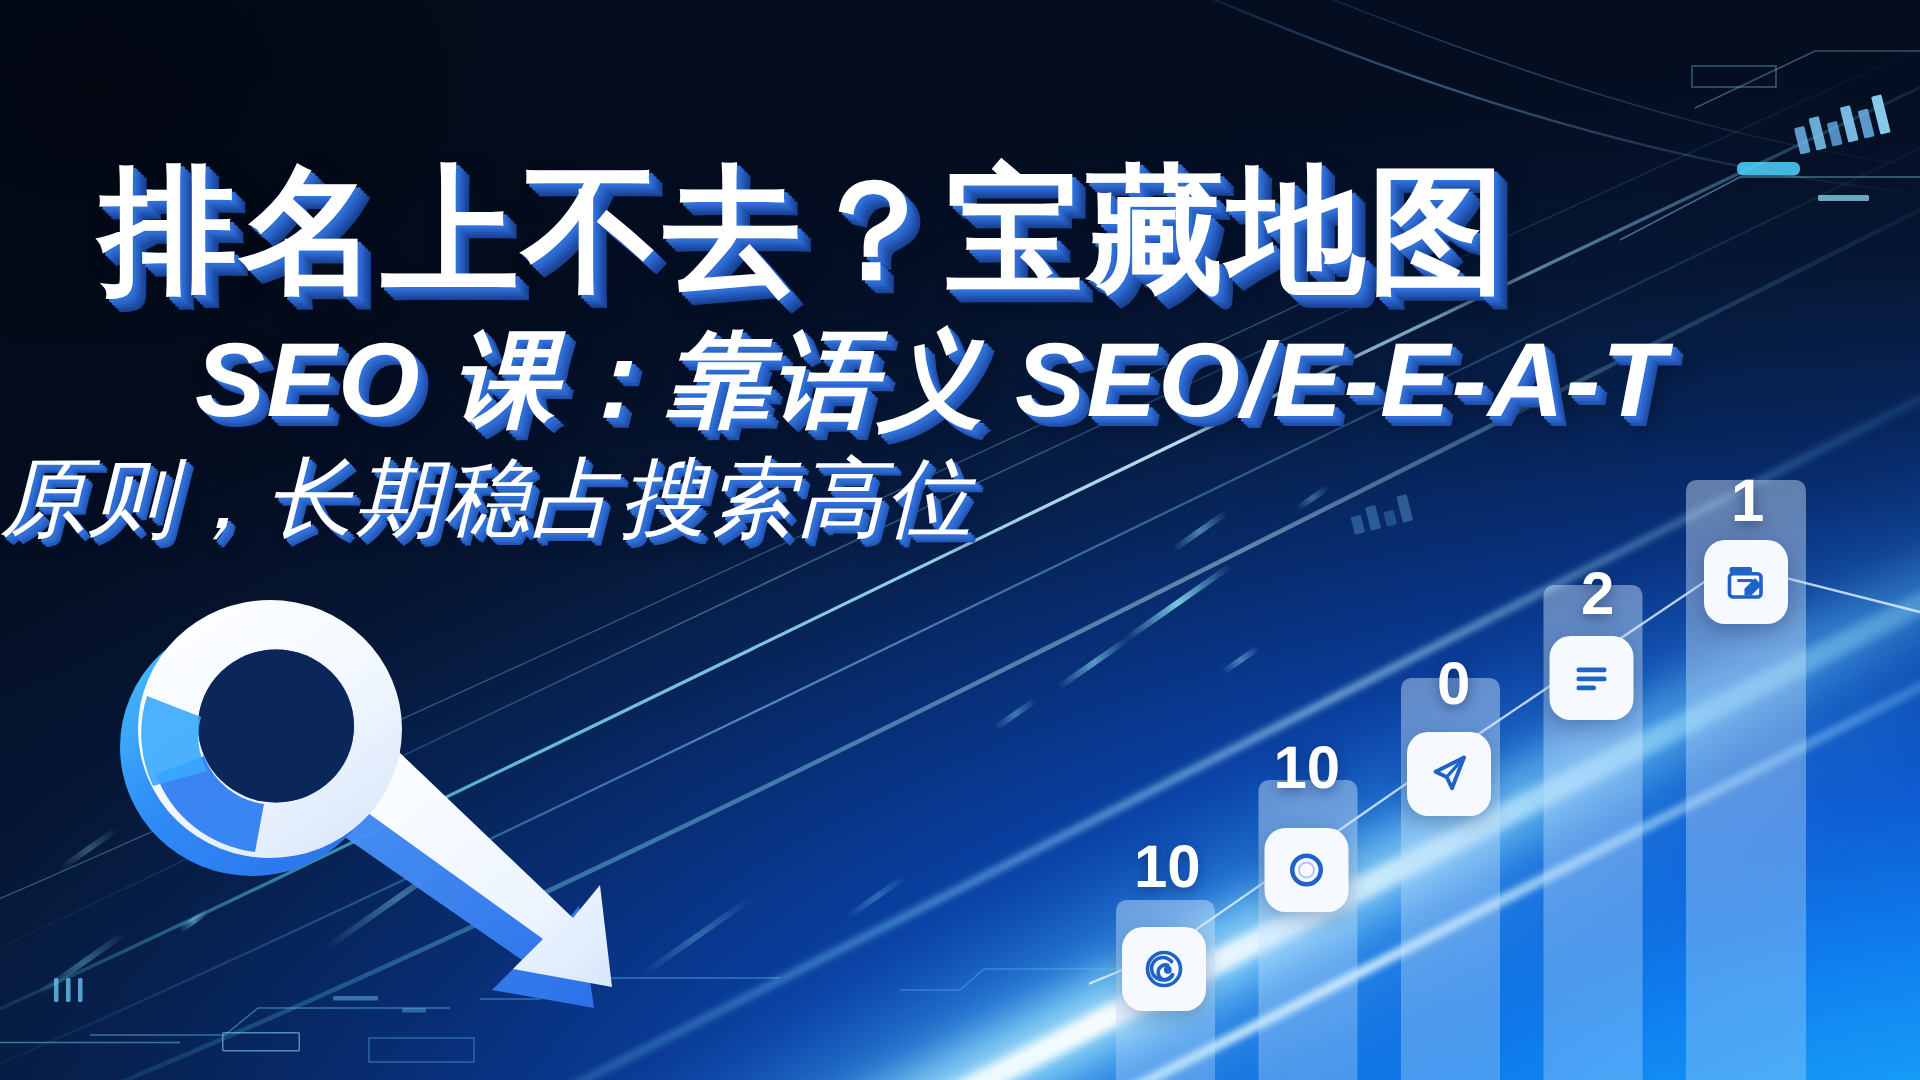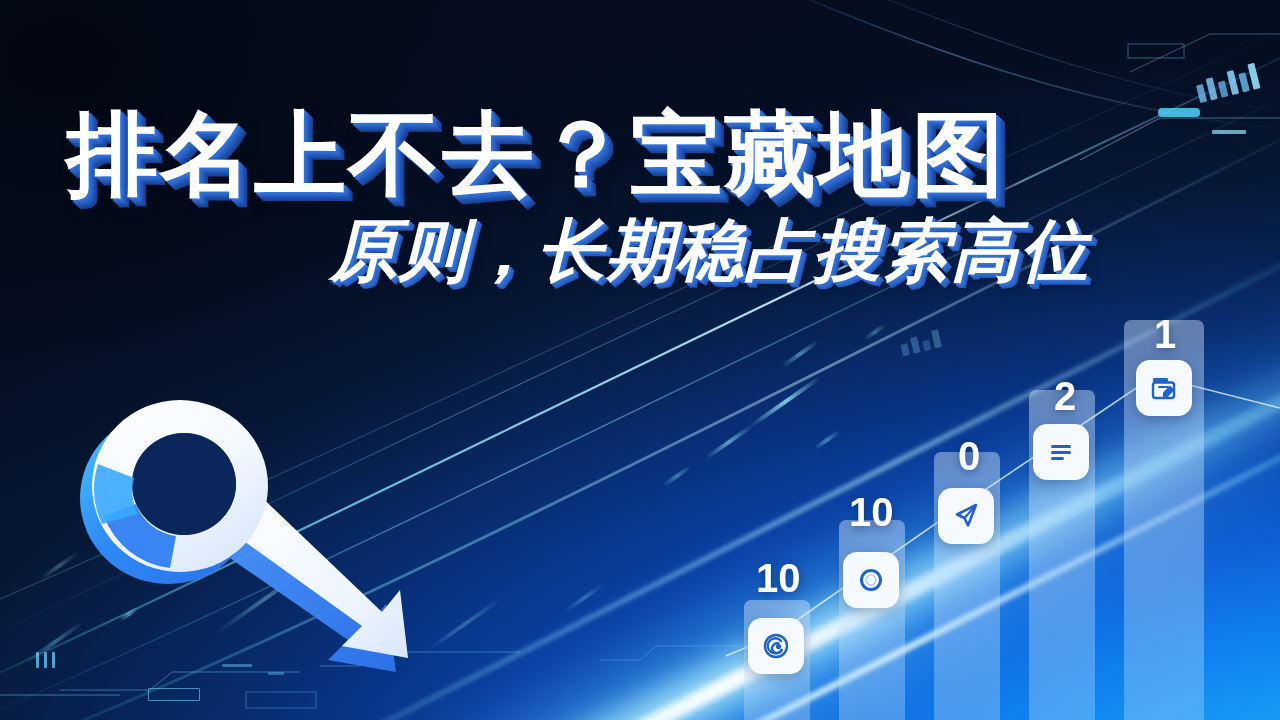--- a/index.html
+++ b/index.html
@@ -89,22 +89,22 @@
   }
   .h-line2 {
     font-size:70px; font-weight:bold; font-style:italic; letter-spacing:1px;
     padding-left:130px; margin-top:18px;
     text-shadow:
       2px 2px 0 #2f6fd6, 3px 3px 0 #2a66cc, 4px 4px 0 #2a62c6,
       5px 5px 0 #2559bb, 6px 6px 0 #2153b0, 7px 7px 0 #1d4da6,
       8px 8px 12px rgba(4,14,40,.7);
   }
   .h-line3 {
-    font-size:68px; font-weight:bold; font-style:italic; letter-spacing:1px;
-    padding-left:330px; margin-top:16px;
+    font-size:58px; font-weight:normal; font-style:italic; letter-spacing:1px;
+    margin-top:16px;
     text-shadow:
       2px 2px 0 #2f6fd6, 3px 3px 0 #2b67cd, 4px 4px 0 #2760c2,
       5px 5px 0 #2358b6, 6px 6px 10px rgba(4,14,40,.6);
   }
 
   
   .chart { position:absolute; left:726px; top:300px; width:554px; height:420px; }
   .chart-inner { position:absolute; inset:0; }
 
   .bar {
@@ -265,20 +265,21 @@
       <ellipse cx="132" cy="116" rx="52" ry="51" fill="#0a2f6e"></ellipse>
       <ellipse cx="132" cy="116" rx="52" ry="51" fill="#0b2455" opacity=".75"></ellipse>
 
       <path d="M52,148 A 80 78 0 0 0 118,200 L124,168 A 50 49 0 0 1 84,136 Z" fill="#2f7ef2" opacity=".95"></path>
       <path d="M46,96 A 86 84 0 0 0 50,156 L86,146 A 52 51 0 0 1 82,110 Z" fill="#38a9ff" opacity=".9"></path>
     </svg>
   </div>
 
   <div class="headline">
     <div class="h-line1">排名上不去？宝藏地图</div>
+    <div class="h-line2">SEO 课：靠语义 SEO/E-E-A-T</div>
     <div class="h-line3">原则，长期稳占搜索高位</div>
   </div>
 
   <div class="chart">
     <div class="chart-inner">
 
       <div class="trendline">
         <svg viewBox="0 0 554 420" preserveAspectRatio="none">
           <polyline points="-10,360 48,336 143,270 238,204 333,140 428,76 554,108" fill="none" stroke="rgba(230,243,255,.8)" stroke-width="1.6"></polyline>
         </svg>

